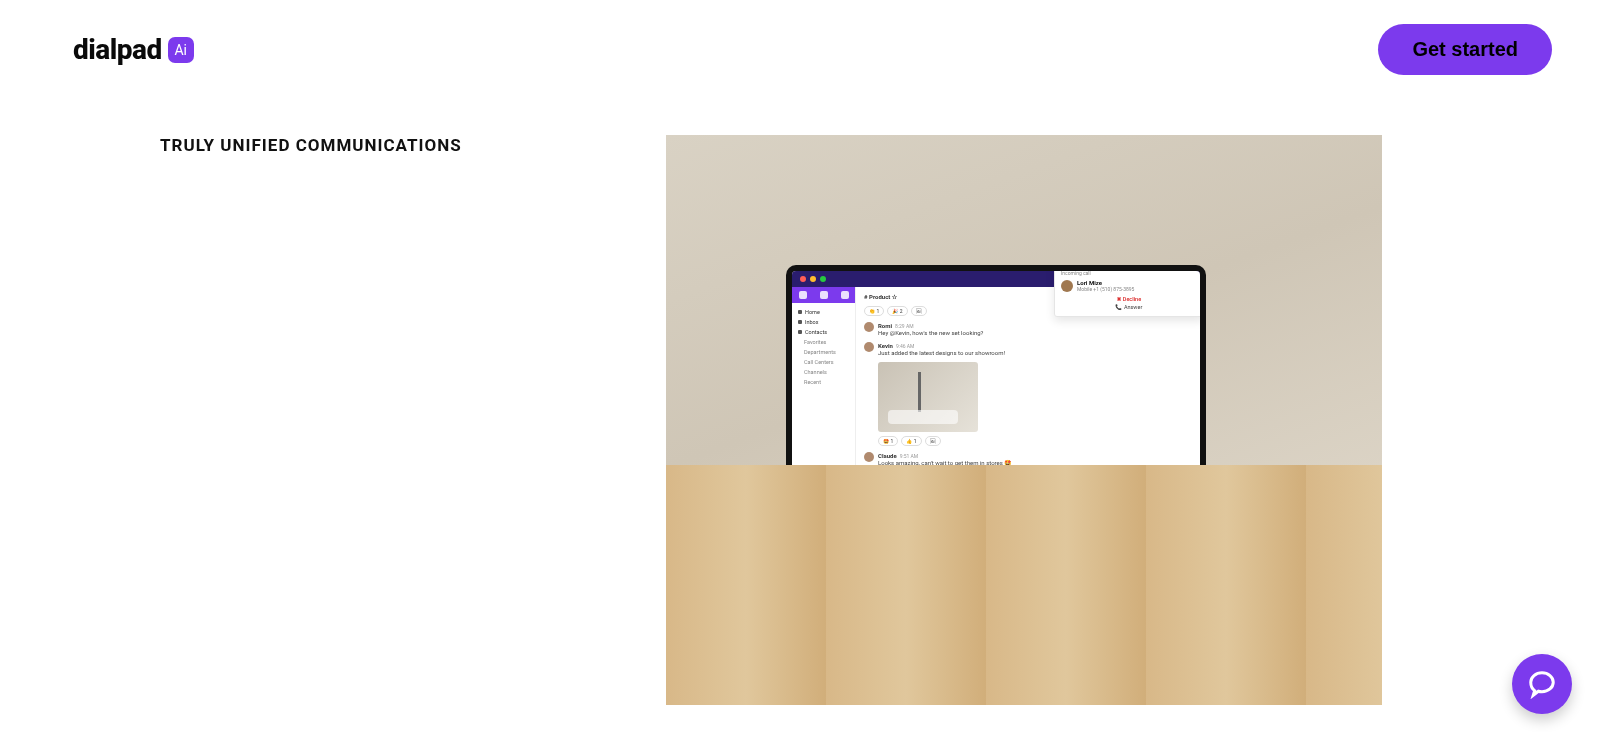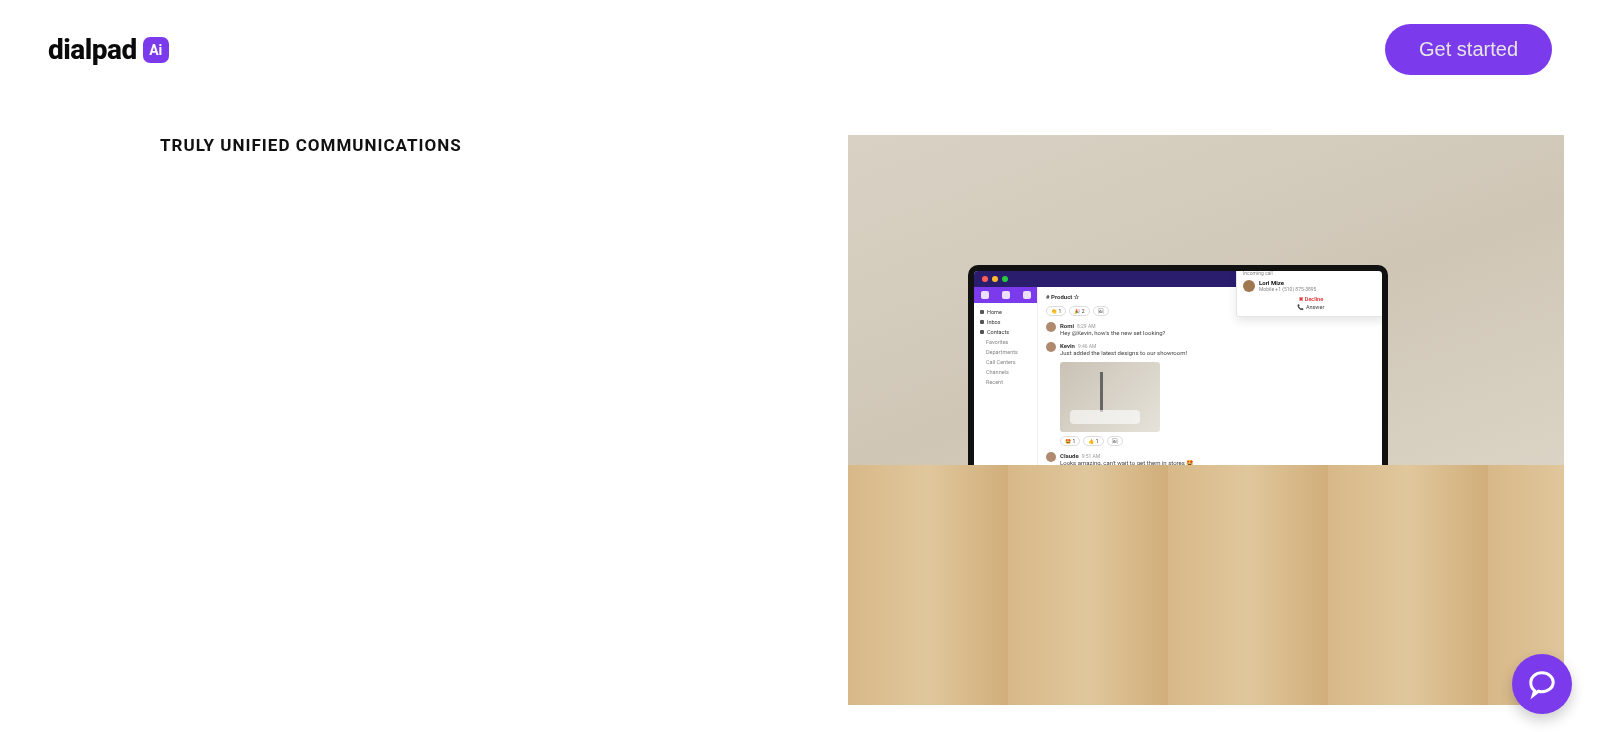--- a/index.html
+++ b/index.html
@@ -1,27 +1,27 @@
 <!DOCTYPE html>
 <html><head>
   <meta charset="utf-8">
   <style>
     * { margin:0; padding:0; box-sizing:border-box; }
     body { font-family:-apple-system,BlinkMacSystemFont,"Segoe UI",Roboto,Helvetica,Arial,sans-serif; background:#fff; color:#111; width:1600px; height:732px; overflow:hidden; position:relative; }
 
     
-    .hdr { display:flex; align-items:center; justify-content:space-between; padding:24px 48px 0 48px; }
+    .hdr { display:flex; align-items:center; justify-content:space-between; padding:24px 48px 0 73px; }
     .logo { display:flex; align-items:center; gap:6px; }
     .logo-word { font-size:28px; font-weight:800; letter-spacing:-0.5px; color:#0a0a0a; }
-    .logo-badge { width:26px; height:26px; border-radius:7px; background:#7C3AED; display:flex; align-items:center; justify-content:center; color:#fff; font-size:14px; font-weight:700; }
-    .cta { background:#7C3AED; color:#e5e5e5; font-size:20px; font-weight:400; border:none; border-radius:9999px; padding:14px 34px; cursor:pointer; }
+    .logo-badge { width:26px; height:26px; border-radius:7px; background:#7C3AED; display:flex; align-items:center; justify-content:center; color:#fff; font-size:14px; font-weight:400; }
+    .cta { background:#7C3AED; color:#000000; font-size:20px; font-weight:700; border:none; border-radius:9999px; padding:14px 34px; cursor:pointer; }
 
     
     .hero { display:flex; padding:60px 0 0 0; }
-    .copy { width:848px; padding-left:160px; }
+    .copy { width:666px; padding-left:160px; }
     .eyebrow { font-size:17px; font-weight:700; letter-spacing:1px; text-transform:uppercase; color:#111; margin-bottom:28px; }
     .headline { font-size:86px; line-height:88px; font-weight:800; letter-spacing:-1px; color:#0a0a0a; margin-bottom:30px; }
     .sub { font-size:22px; line-height:32px; color:#111; max-width:520px; }
 
     
     .mock { width:716px; height:570px; background:linear-gradient(160deg,#d9d2c4 0%,#cfc6b6 40%,#e6dfd2 100%); position:relative; overflow:hidden; }
     .mock::after { content:""; position:absolute; bottom:0; left:0; right:0; height:240px; background:repeating-linear-gradient(90deg,#d8b888 0,#e0c79c 80px,#d1ae7a 160px);} 
     .laptop { position:absolute; left:120px; top:130px; width:420px; }
     .screen { height:260px; background:#fff; border:6px solid #111; border-bottom:none; border-radius:10px 10px 0 0; position:relative; overflow:hidden; }
     .screen-topbar { height:16px; background:#2a1d6e; position:relative; }

